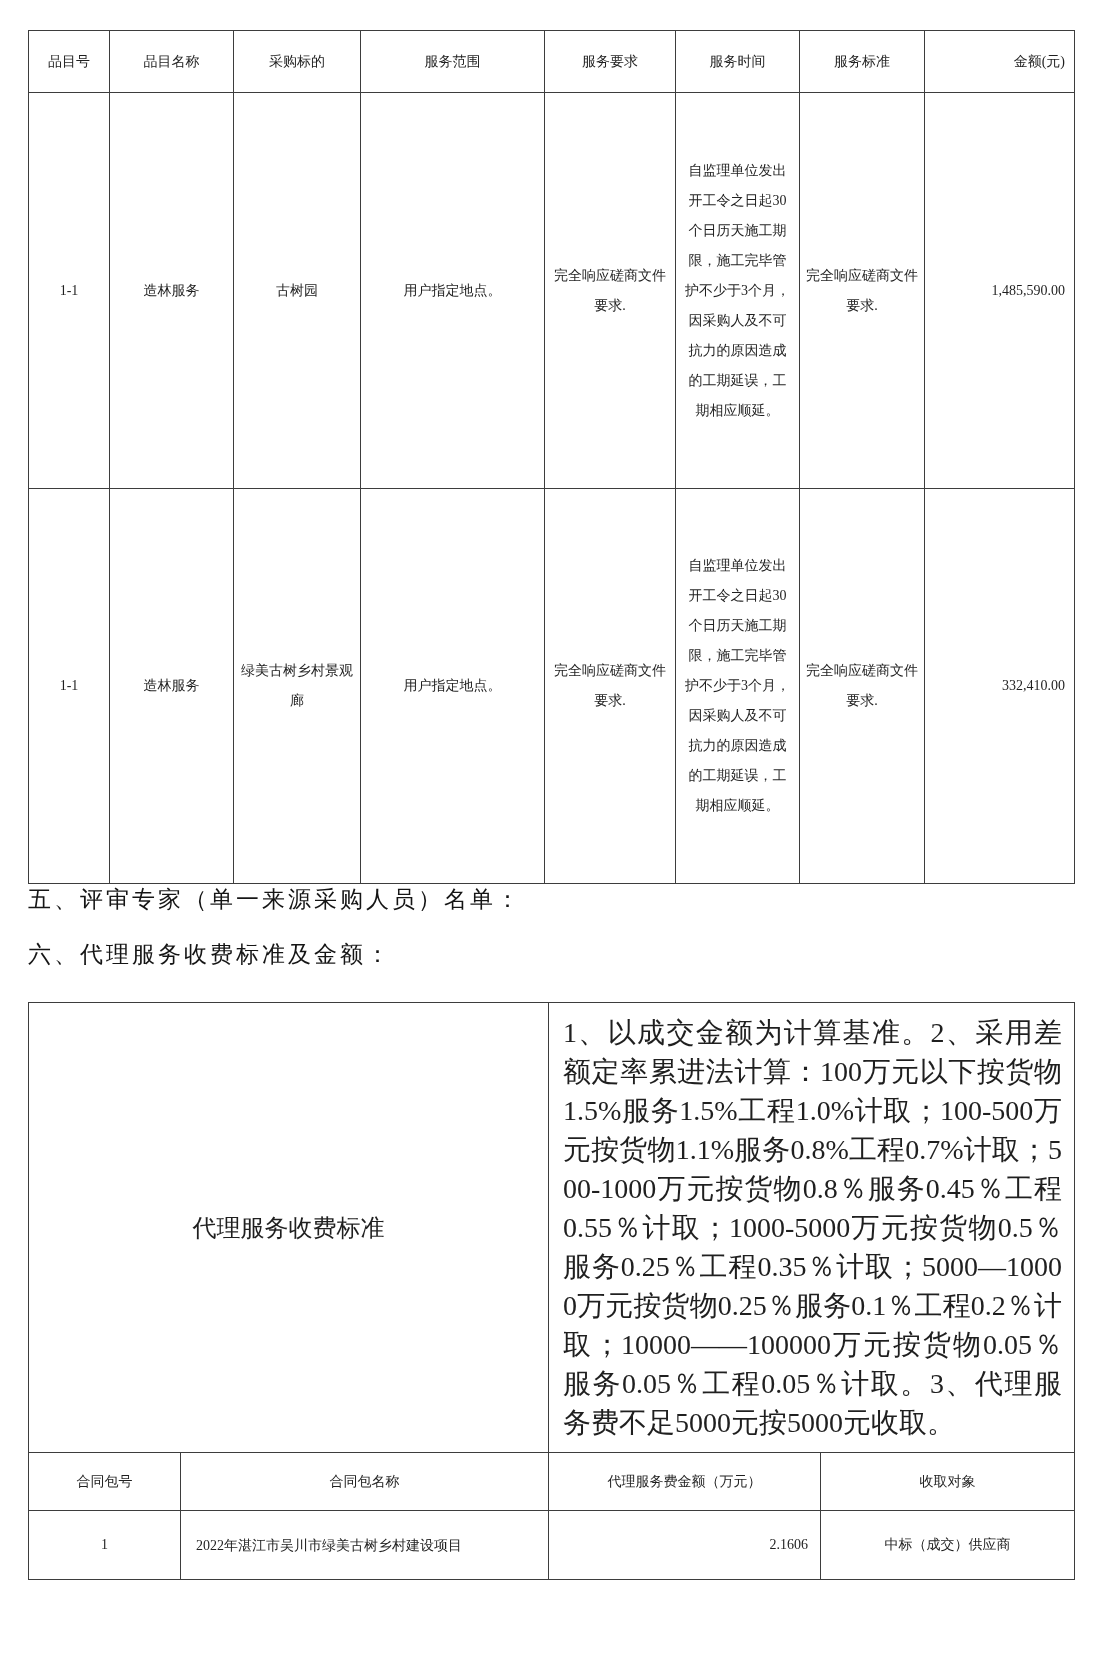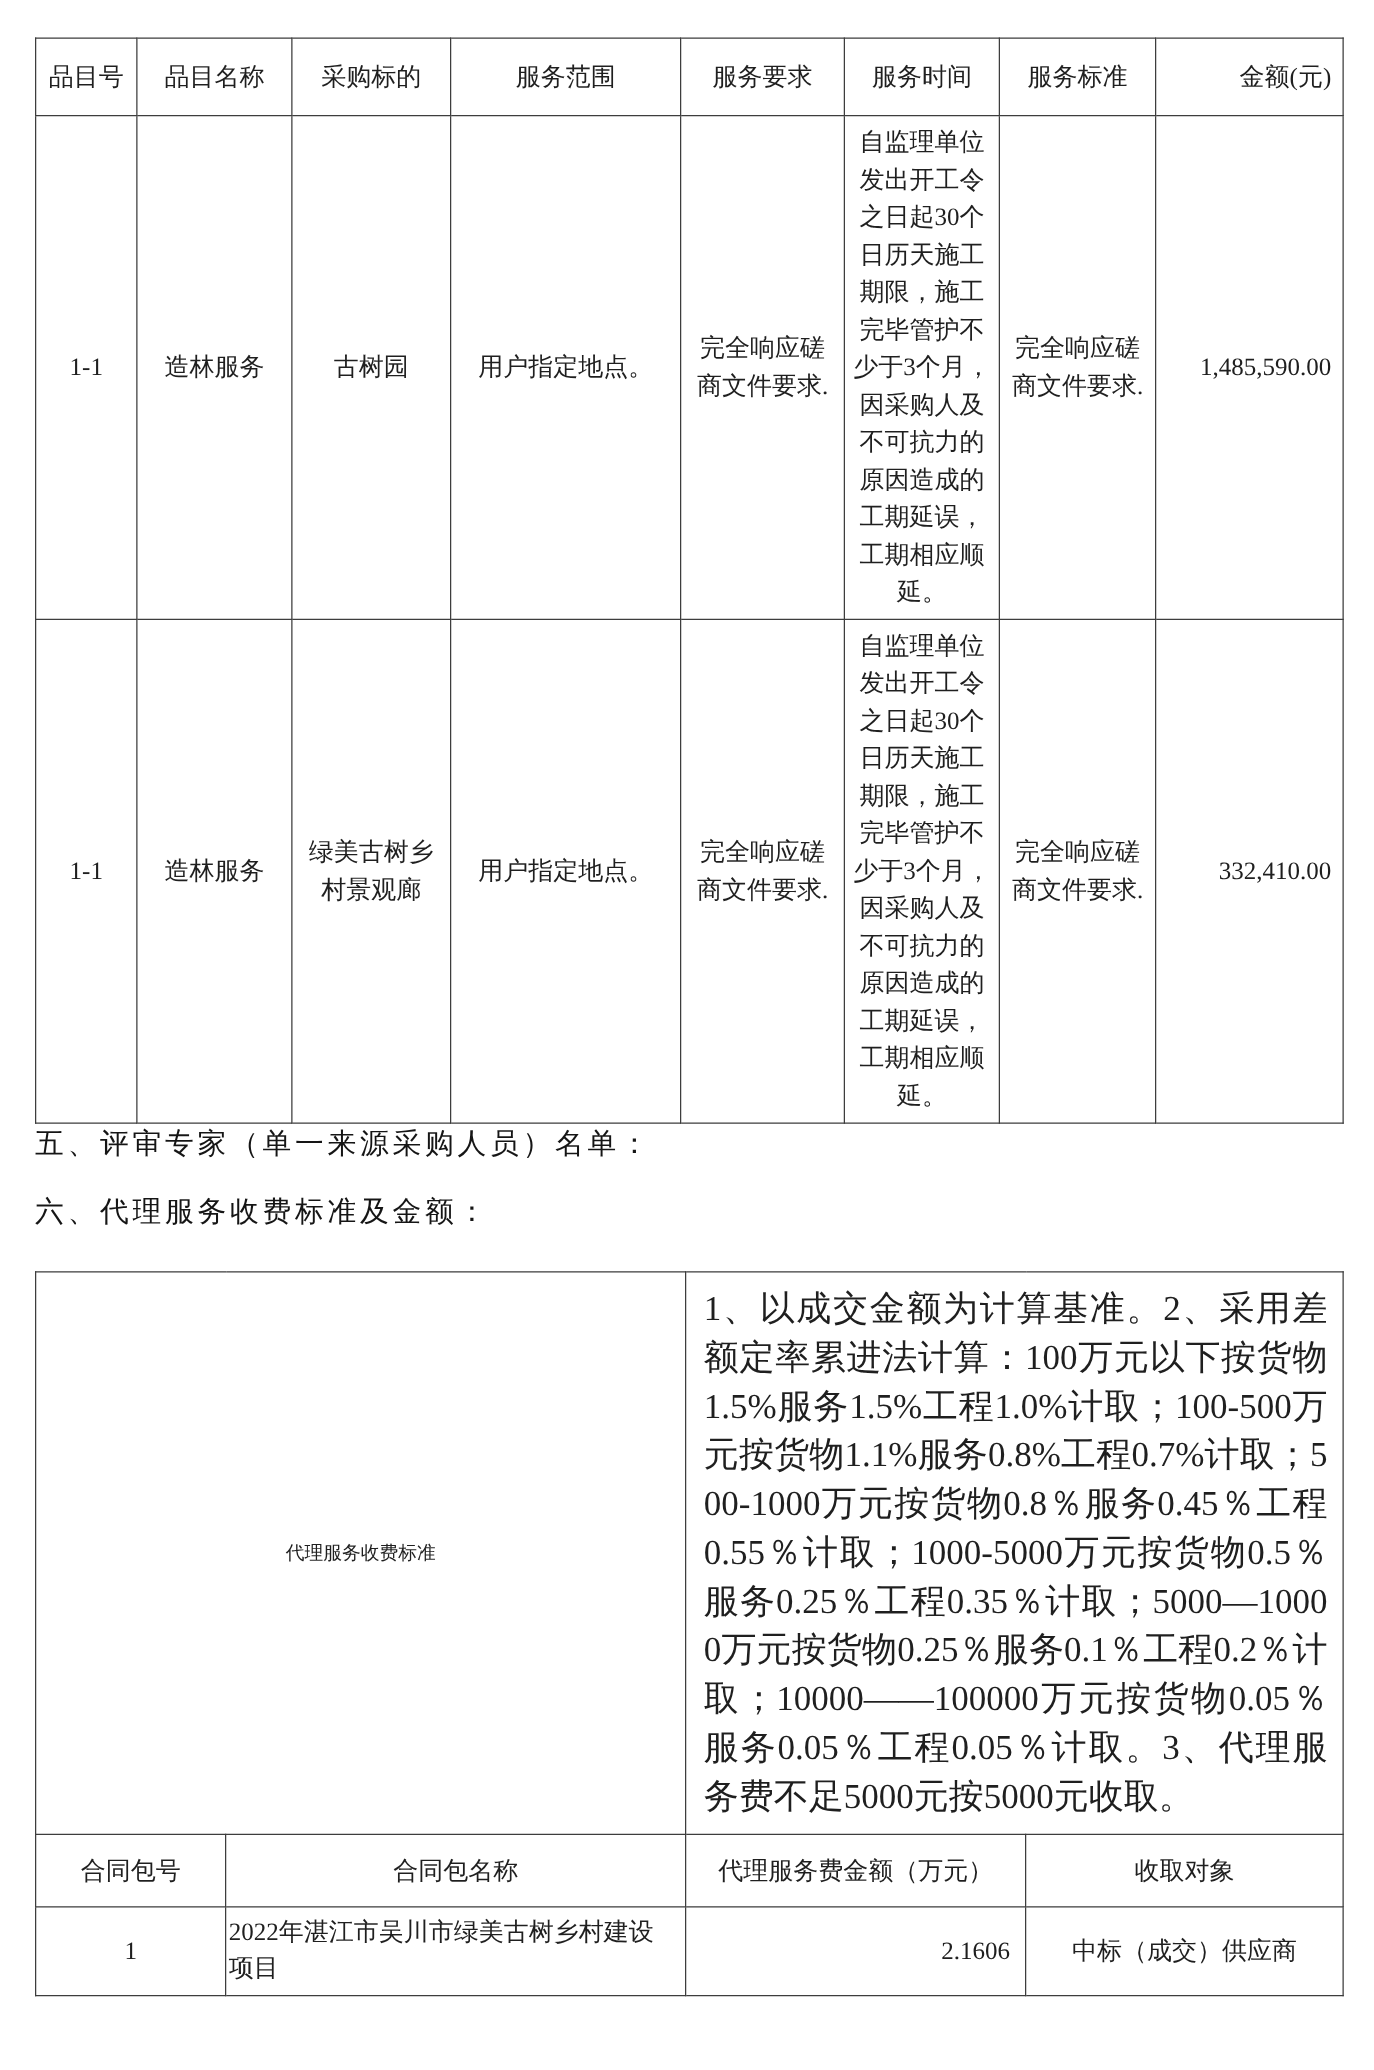--- a/index.html
+++ b/index.html
@@ -9,21 +9,21 @@
     font-family:"Liberation Serif","DejaVu Serif",serif;
     color:#1f1f1f;
     overflow:hidden;
   }
   .page { padding:30px 25px 0 28px; }
 
   table { border-collapse:collapse; table-layout:fixed; }
   td, th {
     border:1.5px solid #3d3d3d;
     font-weight:normal;
-    font-size:20px;
+    font-size:14px;
     text-align:center;
     vertical-align:middle;
     padding:6px 6px;
     line-height:30px;
     word-break:break-all;
   }
 
   
   .t1 { width:1046px; }
   .t1 .hrow th { height:62px; }
@@ -42,32 +42,32 @@
   .h7 { margin-top:28px; }
   .names {
     margin-top:14px;
     margin-left:41px;
     font-size:19px;
     letter-spacing:1px;
   }
 
   
   .t2 { width:1046px; margin-top:32px; }
-  .t2 .label-cell { height:365px; font-size:15px; }
+  .t2 .label-cell { height:365px; font-size:24px; }
   .t2 .text-cell {
     text-align:justify;
     text-align-last:left;
     font-size:28px;
     line-height:39px;
     padding:10px 12px 10px 14px;
     vertical-align:middle;
   }
   .t2 .hdr td { height:58px; }
   .t2 .drow td { height:69px; }
-  .t2 .pkg-name { text-align:left; padding-left:2px; line-height:29px; }
+  .t2 .pkg-name { text-align:left; padding-left:15px; line-height:29px; }
   .t2 .fee-amt { text-align:right; padding-right:12px; }
 </style>
 </head>
 <body>
 
 <div class="page">
 
   <table class="t1">
     <colgroup>
       <col style="width:81px">

